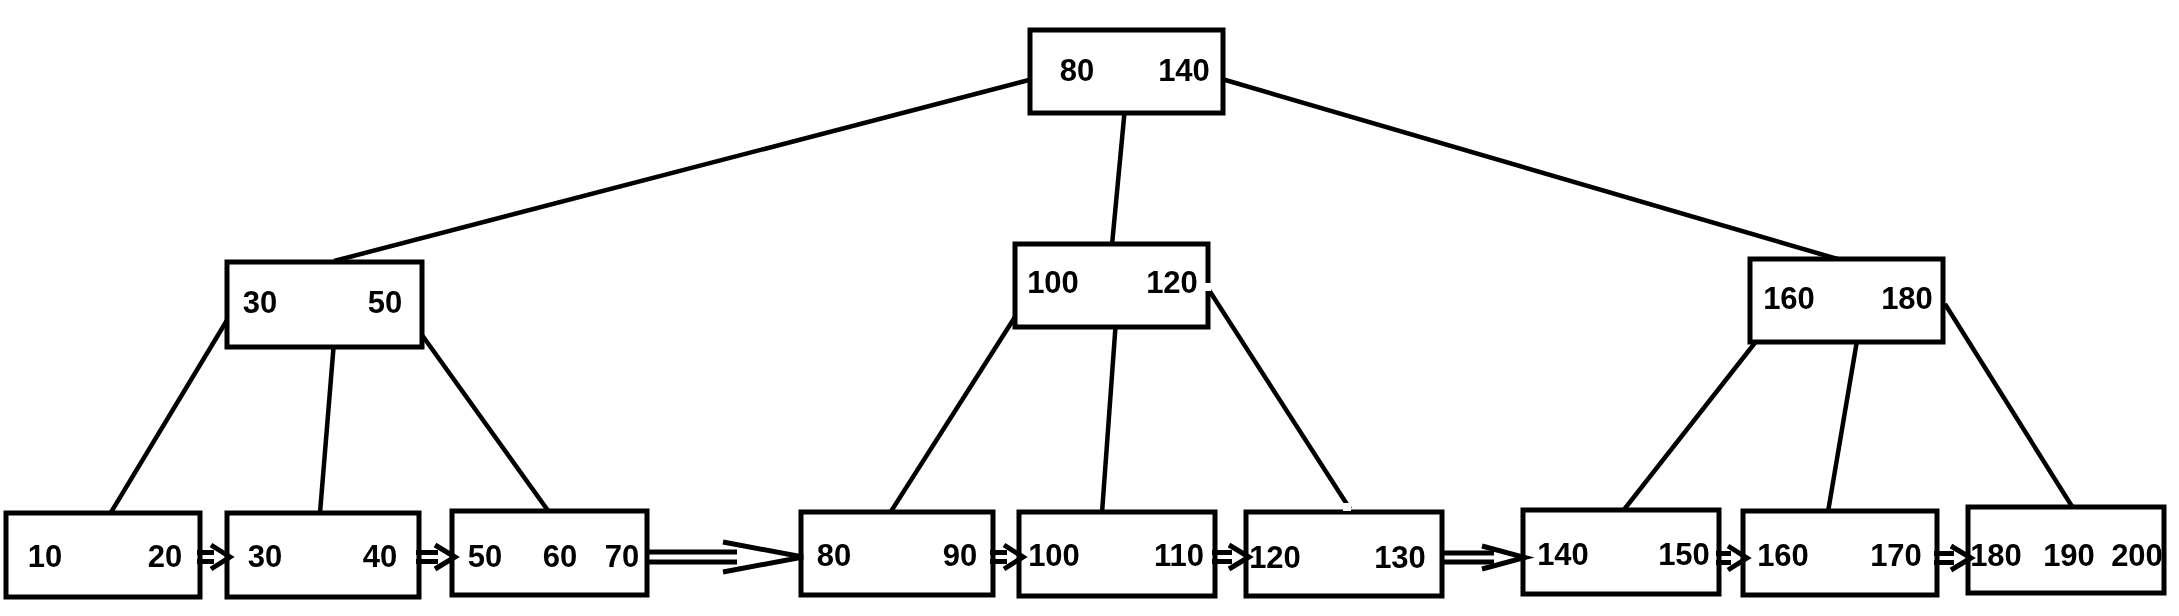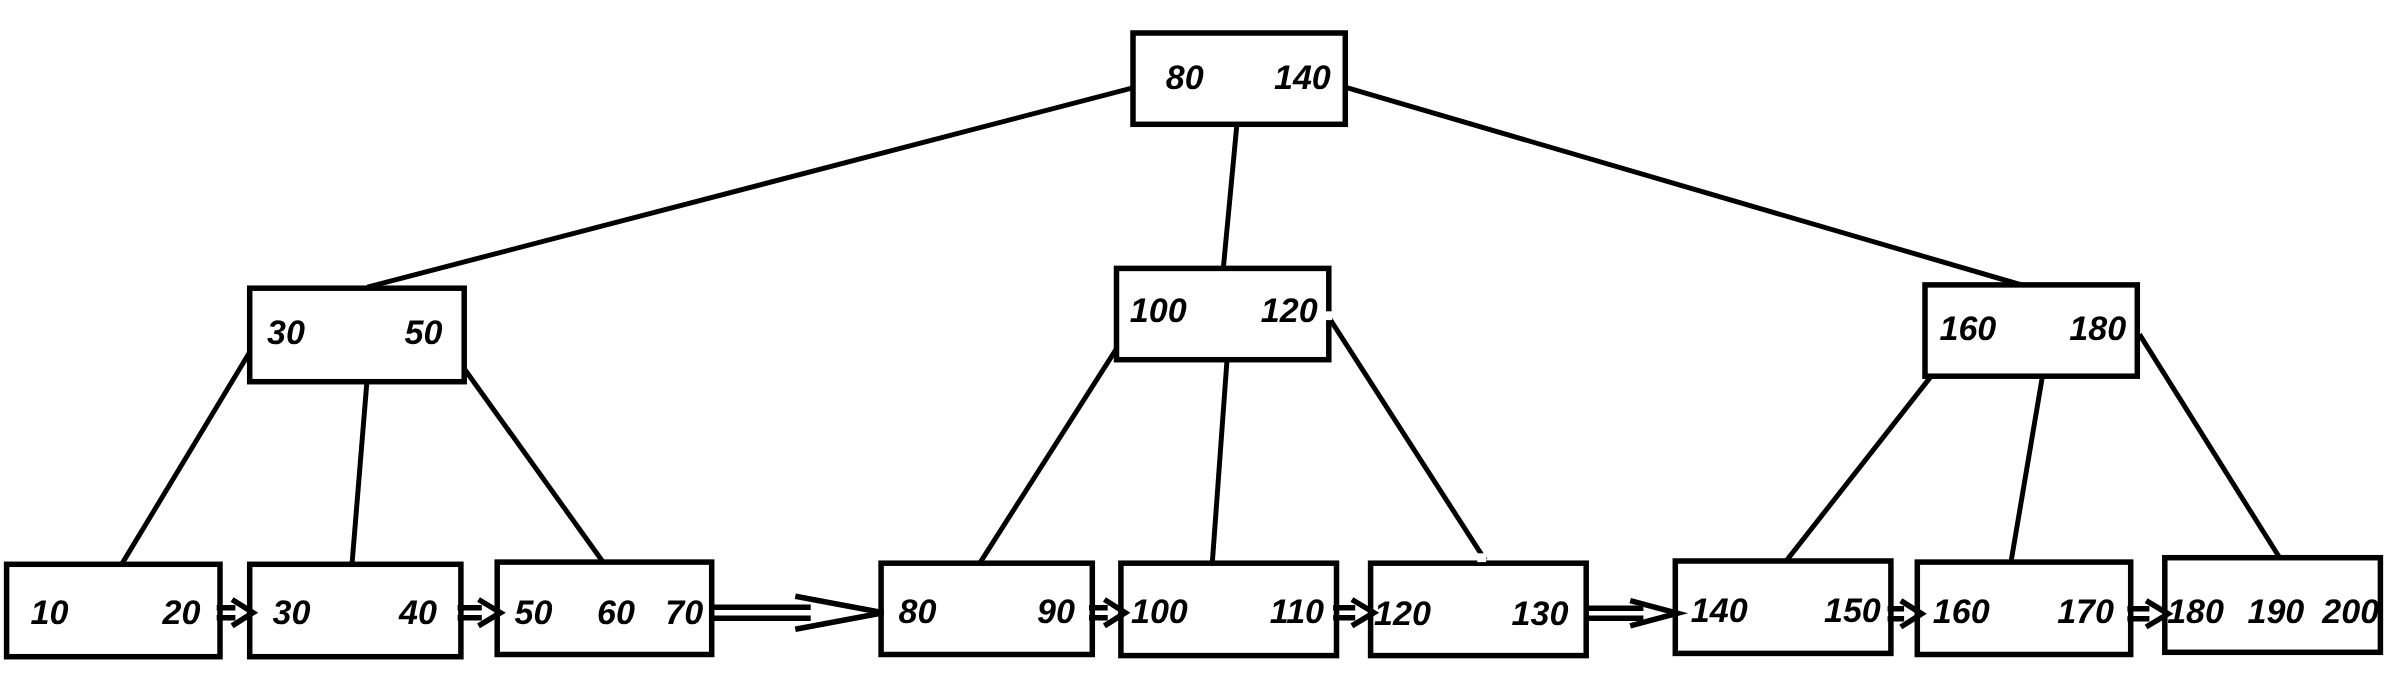--- a/index.html
+++ b/index.html
@@ -6,21 +6,20 @@
     margin: 0;
     padding: 0;
     background: #ffffff;
   }
   .stage {
     position: relative;
     width: 2179px;
     height: 616px;
     background: #ffffff;
     overflow: hidden;
-    font-style: italic;
   }
   svg text {
     font-family: "Liberation Sans", "DejaVu Sans", sans-serif;
     font-weight: bold;
     font-size: 31px;
     fill: #000000;
   }
   .node-rect {
     fill: #ffffff;
     stroke: #000000;

